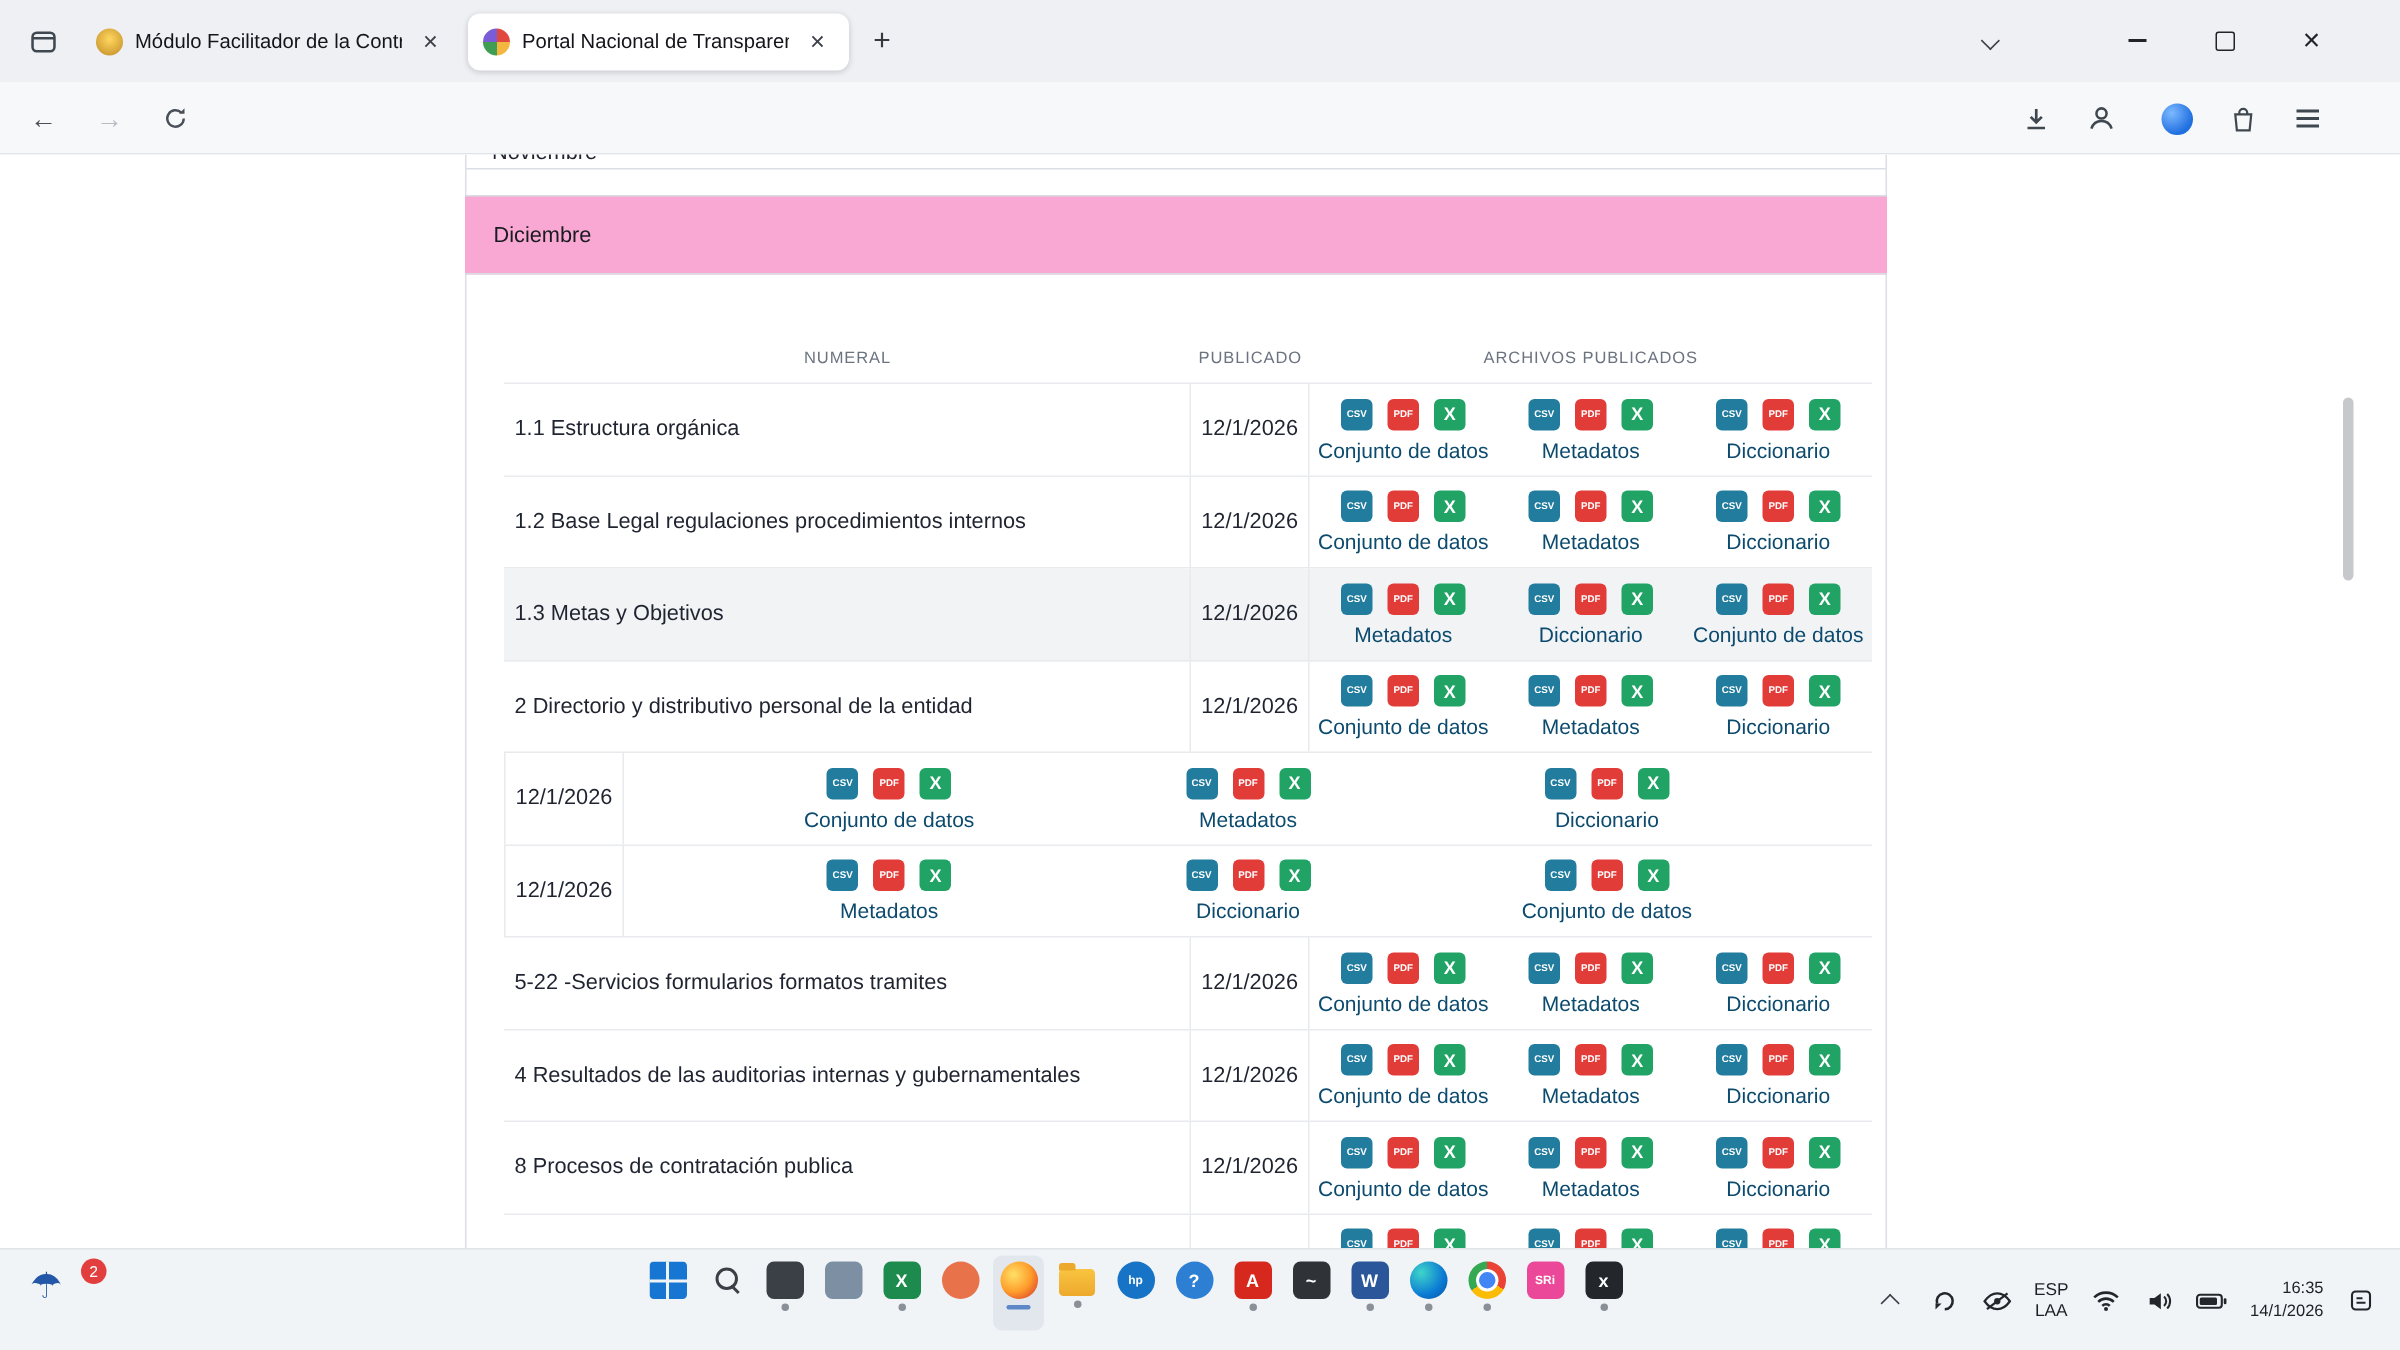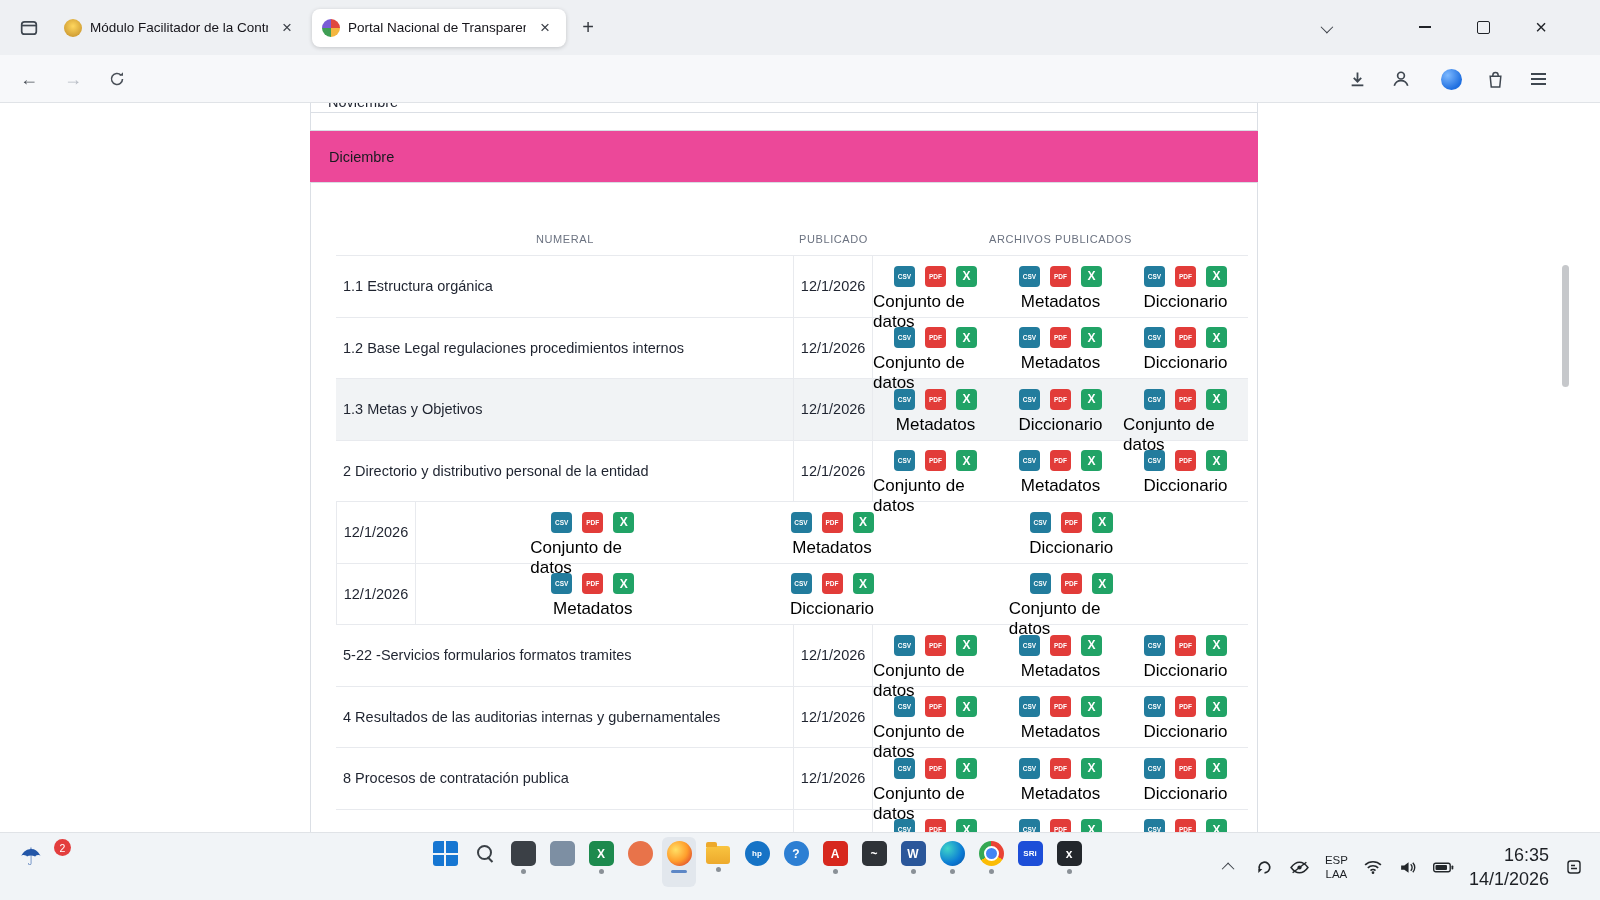--- a/index.html
+++ b/index.html
@@ -51,36 +51,36 @@
   .blue-orb { width:21px; height:21px; border-radius:50%; background:radial-gradient(circle at 32% 30%, #7db9ff, #1f6fe0 70%); }
   .hamb { display:flex; flex-direction:column; gap:3.5px; }
   .hamb i { width:15px; height:1.7px; background:#3f4750; }
 
   
   .page { position:absolute; left:0; top:103px; width:1600px; height:729px; background:#fff; overflow:hidden; }
   .vline { position:absolute; top:0; bottom:0; width:1px; background:#dbdfe5; }
   .vline.l { left:310px; } .vline.r { left:1257px; }
   .prev-month { position:absolute; left:328px; top:-9px; font-size:14.5px; color:#1f2430; }
   .prev-border { position:absolute; left:310px; width:948px; top:9px; height:1px; background:#dbdfe5; }
-  .month-band { position:absolute; left:310px; top:27px; width:948px; height:53px; background:#ec4899; border-top:1px solid #d8dde4; border-bottom:1px solid #d8dde4; display:flex; align-items:center; }
+  .month-band { position:absolute; left:310px; top:27px; width:948px; height:53px; background:#f9a8d4; border-top:1px solid #d8dde4; border-bottom:1px solid #d8dde4; display:flex; align-items:center; }
   .month-band .label { margin-left:19px; font-size:14.5px; color:#181b20; }
 
   .ttable { position:absolute; left:336px; top:119px; width:912px; }
   .thead { display:flex; height:34px; align-items:center; border-bottom:1px solid #e8eaee; }
   .th { font-size:11px; color:#6b7280; letter-spacing:.6px; text-align:center; }
   .th-numeral { width:458px; } .th-pub { width:79px; } .th-files { flex:1; }
   .trow { display:flex; height:61.5px; border-bottom:1px solid #e8eaee; }
   .trow.hl { background:#f1f3f5; }
   .cell-numeral { width:458px; display:flex; align-items:center; font-size:14.5px; color:#1f2430; padding-left:7px; }
   .cell-pub { width:79px; border-left:1px solid #e8eaee; display:flex; align-items:center; justify-content:center; font-size:14.5px; color:#1f2430; }
   .cell-files { flex:1; border-left:1px solid #e8eaee; display:flex; align-items:center; justify-content:space-evenly; }
   .fgroup { width:125px; display:flex; flex-direction:column; align-items:center; }
   .ficons { display:flex; gap:10px; }
   .ficon { width:21px; height:21px; border-radius:4px; color:#fff; display:flex; align-items:center; justify-content:center; font-weight:bold; }
-  .flabel { margin-top:5px; font-size:17px; color:#000000; height:15px; }
+  .flabel { margin-top:5px; font-size:14px; color:#0c4a6e; height:15px; }
   .scroll-thumb { position:absolute; left:1562px; top:265px; width:7px; height:122px; border-radius:4px; background:#c6c8cb; }
 
   
   .taskbar { position:absolute; left:0; top:832px; width:1600px; height:68px; background:#f1f4f7; border-top:1px solid #e0e3e7; }
   .tb-apps { position:absolute; left:428px; top:4px; display:flex; gap:5px; }
   .task-item { width:34px; height:50px; display:flex; flex-direction:column; align-items:center; padding-top:4px; border-radius:6px; }
   .task-item.active { background:#e2e7ed; }
   .task-ic { width:25px; height:25px; display:flex; align-items:center; justify-content:center; color:#fff; font-weight:bold; font-size:12px; border-radius:5px; position:relative; }
   .task-ic.small-glyph { font-size:8px; }
   .task-dot { width:5px; height:5px; border-radius:3px; background:#8a9097; margin-top:3px; }
@@ -97,21 +97,21 @@
   .k-chrome::after { content:""; width:11px; height:11px; border-radius:50%; background:#4285f4; border:2px solid #fff; }
   .k-folder { width:24px; height:18px; margin-top:5px; background:linear-gradient(#f9c440,#eda92c); border-radius:3px; position:relative; }
   .k-folder::before { content:""; position:absolute; top:-4px; left:0; width:11px; height:5px; background:#eda92c; border-radius:2px 2px 0 0; }
   .tb-weather { position:absolute; left:20px; top:10px; display:flex; align-items:center; }
   .umbrella { font-size:24px; color:#2457a8; position:relative; }
   .umbrella::before { content:"\2602"; }
   .weather-badge { position:absolute; left:34px; top:-4px; min-width:17px; height:17px; border-radius:9px; background:#e33e3e; color:#fff; font-size:10.5px; display:flex; align-items:center; justify-content:center; padding:0 4px; }
   .tb-tray { position:absolute; right:16px; top:0; height:68px; display:flex; align-items:center; gap:15px; }
   .tray-btn { display:flex; align-items:center; justify-content:center; min-width:20px; height:30px; }
   .lang-block { font-size:11.5px; color:#1d2025; text-align:center; line-height:1.25; }
-  .clock-block { font-size:18px; color:#1d2025; text-align:right; line-height:1.35; }
+  .clock-block { font-size:11px; color:#1d2025; text-align:right; line-height:1.35; }
 </style>
 </head>
 <body>
 
 <div class="screen">
 
   <div class="tabbar">
     <div class="ffview-btn">
       <svg width="18" height="18" viewBox="0 0 16 16">
           <rect x="1.5" y="2.5" width="13" height="11" rx="2.5" fill="none" stroke="#3f4750" stroke-width="1.5"></rect>
@@ -597,21 +597,21 @@
         </div>
         <div class="task-item">
           <div class="task-ic k-edge"></div>
           <div class="task-dot"></div>
         </div>
         <div class="task-item">
           <div class="task-ic k-chrome"></div>
           <div class="task-dot"></div>
         </div>
         <div class="task-item">
-          <div class="task-ic small-glyph" style="background: #1d4ed8;">SRi</div>
+          <div class="task-ic small-glyph" style="background: #ec4899;">SRi</div>
           <div class="task-dot off"></div>
         </div>
         <div class="task-item">
           <div class="task-ic" style="background: rgb(35, 39, 44);">x</div>
           <div class="task-dot"></div>
         </div>
       </div>
     <div class="tb-tray">
       <span class="tray-btn">
           <span class="chev up"></span>

